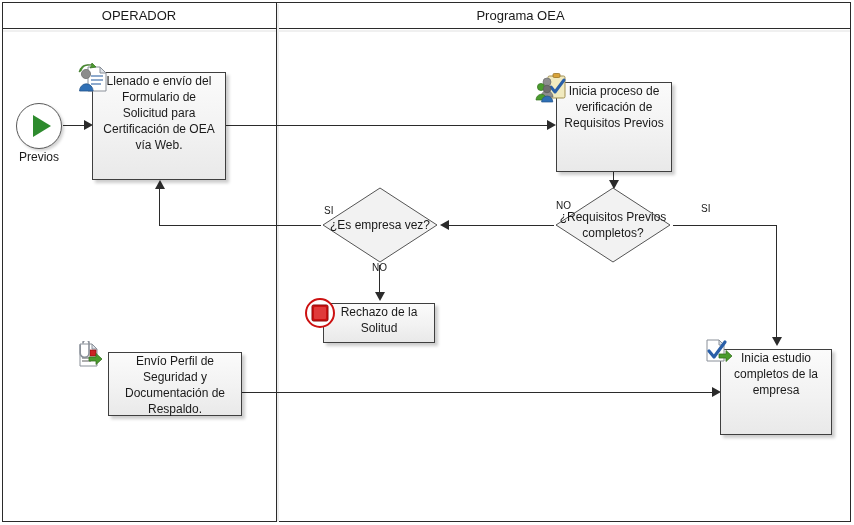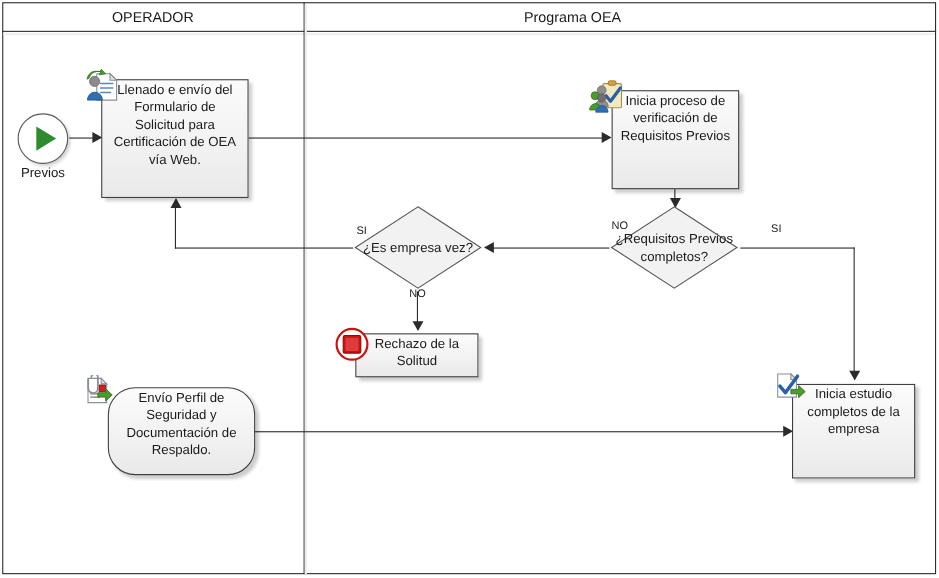--- a/index.html
+++ b/index.html
@@ -301,21 +301,21 @@
     <div class="dlabel">¿Requisitos Previos completos?</div>
   </div>
   <div class="icon" style="left:304px; top:297px; width:32px; height:32px;">
     <svg width="32" height="32" viewBox="0 0 32 32">
       <circle cx="16" cy="16" r="14" fill="#ffffff" stroke="#cc1111" stroke-width="2"></circle>
       <rect x="8" y="8" width="16" height="16" rx="1.5" fill="#cc1111" stroke="#8d0b0b" stroke-width="1"></rect>
       <rect x="10" y="10" width="12" height="12" rx="1" fill="#e03b3b"></rect>
     </svg>
   </div>
 
-  <div class="node proc" style="left:98px; top:352px; width:134px; height:80px;border-radius:25px;">
+  <div class="node proc" style="left:108px; top:352px; width:134px; height:64px;">
     <div class="label">Envío Perfil de Seguridad y Documentación de Respaldo.</div>
   </div>
   <div class="icon" style="left:74px; top:341px;">
     <svg width="34" height="32" viewBox="0 0 34 32">
 
       <path d="M6 3 h12 l5 5 v17 h-17 z" fill="#ffffff" stroke="#8a9099" stroke-width="1"></path>
       <path d="M18 3 l5 5 h-5 z" fill="#dfe4ea" stroke="#8a9099" stroke-width="1"></path>
       <g stroke="#777777" stroke-width="1.2">
         <line x1="8" y1="17" x2="17" y2="17"></line>
         <line x1="8" y1="20" x2="17" y2="20"></line>

